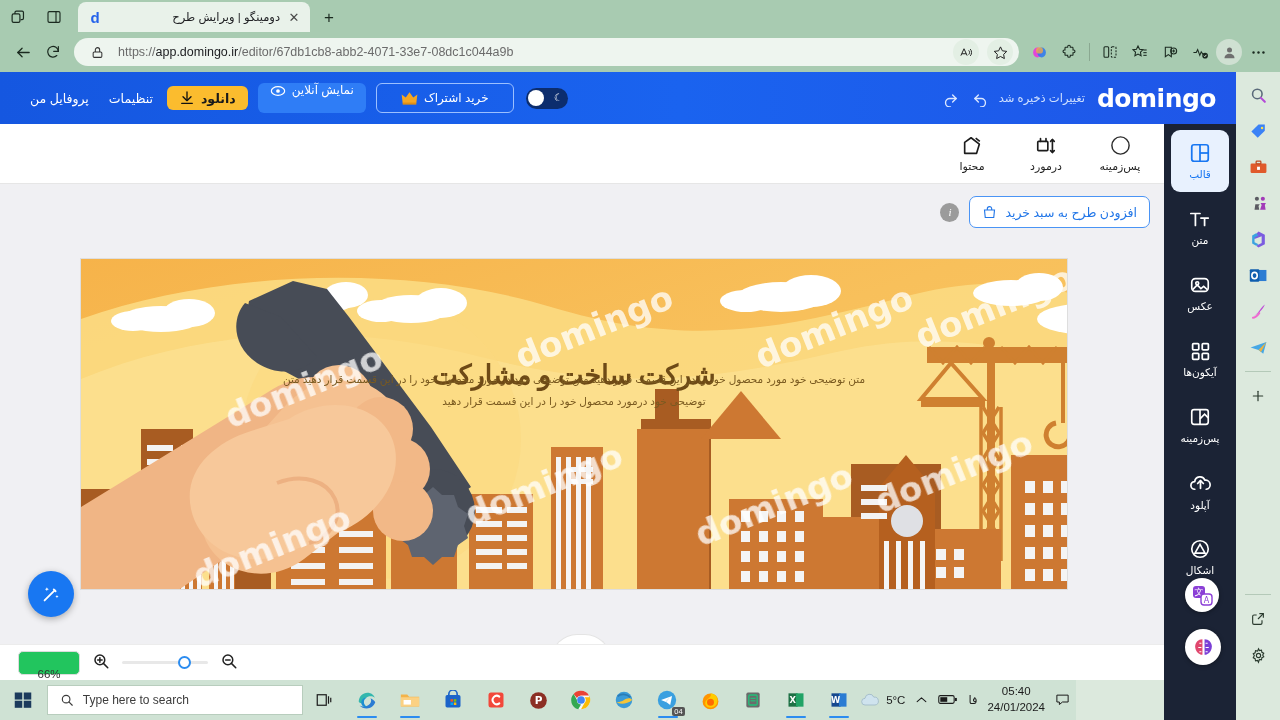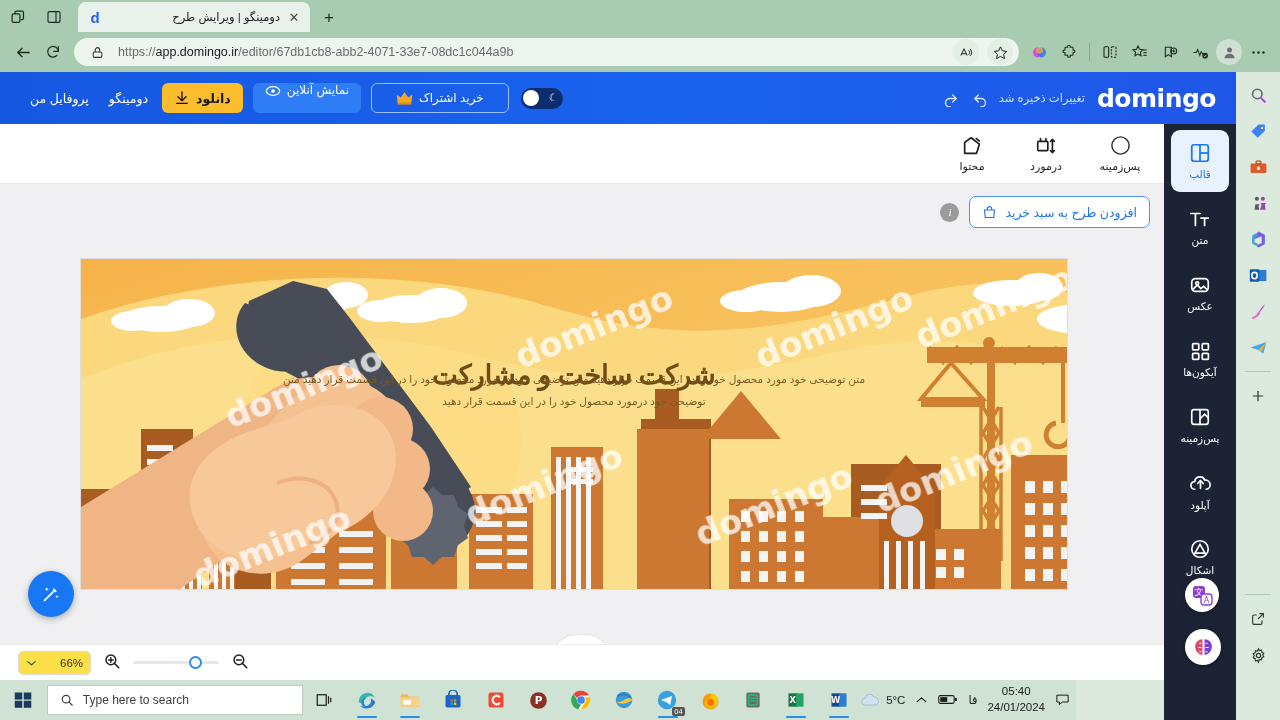--- a/index.html
+++ b/index.html
@@ -80,21 +80,21 @@
   .toggle .moon { position:absolute; top:4px; right:5px; color:#fff; font-size:10px;}
   .btn-outline {
     height: 30px; border:1px solid #9cc0ff; border-radius:6px; color:#fff; font-size:12px;
     display:flex; align-items:center; gap:6px; padding: 0 24px; margin-left: 10px;
   }
   .btn-blue {
     height: 30px; background:#2f7df6; border-radius:6px; color:#fff; font-size:12px;
     display:flex; align-items:flex-start; gap:6px; padding: 0 12px; margin-left: 10px;
   }
   .btn-yellow {
-    height: 30px; background:#fbbc2e; border-radius:6px; color:#1a1a1a; font-size:12.5px; font-weight:600;
+    height: 24px; background:#fbbc2e; border-radius:6px; color:#1a1a1a; font-size:12.5px; font-weight:600;
     display:flex; align-items:center; gap:6px; padding: 0 12px; margin-left: 14px;
   }
   .hdr-link { color:#fff; font-size:12.5px; margin-left: 20px; }
 
   
   .edit-toolbar {
     position:absolute; left:0; top:124px; width:1164px; height:60px; background:#fff;
     display:flex; align-items:center; direction: rtl; padding-right: 18px; gap: 22px;
     border-bottom: 1px solid #e6e6e6;
   }
@@ -143,22 +143,22 @@
     background:#fff; border-radius: 30px 30px 0 0; border:1px solid #e4e4e4; border-bottom:none;
     display:flex; align-items:flex-end; justify-content:center; padding-bottom:4px; color:#333;
   }
 
   
   .zoombar {
     position:absolute; left:0; top:644px; width:1164px; height:36px; background:#fff;
     display:flex; align-items:center; padding-left:18px; gap:12px; border-top:1px solid #ececec;
   }
   .zoom-select {
-    height:24px; min-width:62px; border:1px solid #dcdcdc; border-radius:5px; background:#fde047;
-    display:flex; align-items:center; justify-content:center; gap:23px; font-size:11.5px; color:#333; padding:0 7px;
+    height:24px; min-width:62px; border:1px solid #dcdcdc; border-radius:5px; background:#22c55e;
+    display:flex; align-items:center; justify-content:center; gap:23px; font-size:11.5px; color:#333; padding:0 7px;flex-direction:column;
   }
   .zslider { position:relative; width:86px; height:14px; display:flex; align-items:center;}
   .zslider .track { width:100%; height:3px; background:#e8e8e8; border-radius:2px;}
   .zslider .knob { position:absolute; left:56px; width:13px; height:13px; border-radius:7px; border:2.5px solid #2b8cf0; background:#fff;}
 
   
   .right-rail {
     position:absolute; left:1164px; top:124px; width:72px; height:636px; background:#1b2335;
     display:flex; flex-direction:column; align-items:center; padding-top:6px;
   }
@@ -434,21 +434,21 @@
 
     <div class="btn-yellow">
       <span>دانلود</span>
       <svg width="16" height="16" viewBox="0 0 24 24" fill="none" stroke="#111" stroke-width="2" stroke-linecap="round" stroke-linejoin="round">
           <line x1="12" y1="3" x2="12" y2="15"></line>
           <polyline points="6,10 12,16 18,10"></polyline>
           <line x1="4" y1="20" x2="20" y2="20"></line>
         </svg>
     </div>
 
-    <div class="hdr-link">دومینگو</div>
+    <div class="hdr-link">تنظیمات</div>
     <div class="hdr-link">پروفایل من</div>
   </div>
 
   <div class="edit-toolbar">
     <div class="tool-item">
       <svg width="23" height="23" viewBox="0 0 24 24" fill="none" stroke="#2b2b2b" stroke-width="1.5">
           <circle cx="12" cy="12" r="9"></circle>
         </svg>
       <span class="ti-label">پس‌زمینه</span>
     </div>

